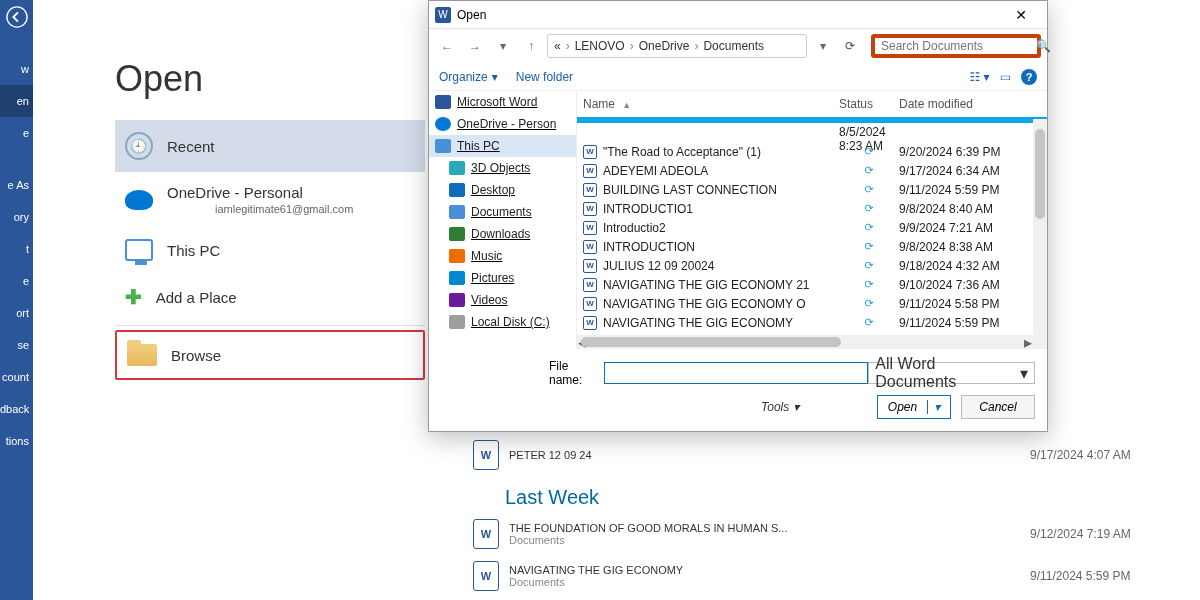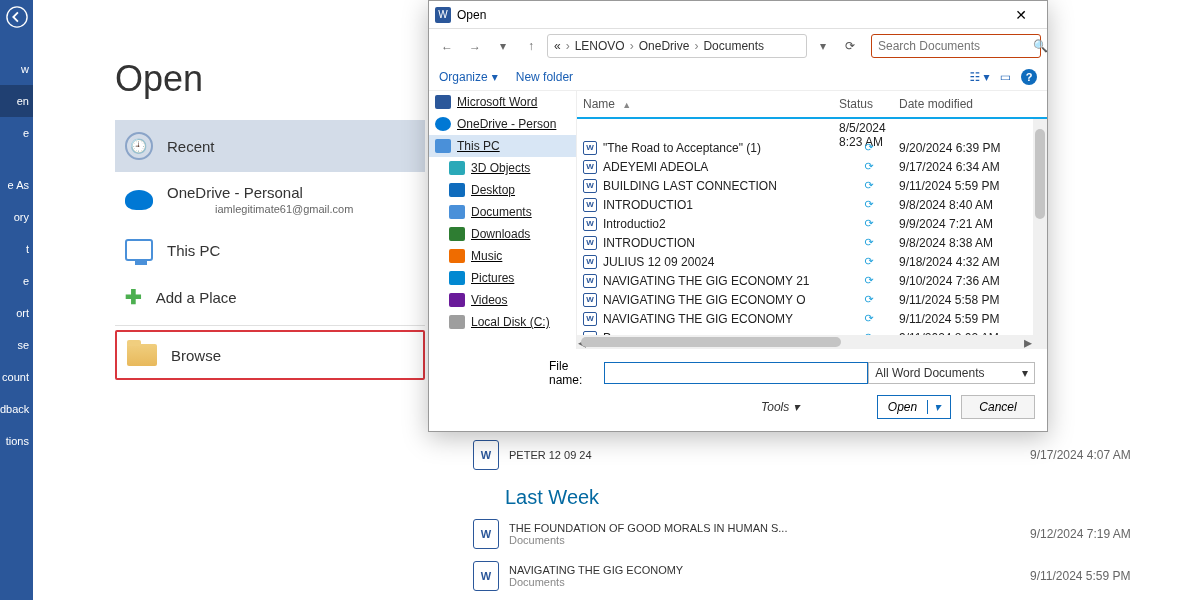--- a/index.html
+++ b/index.html
@@ -91,21 +91,21 @@
   }
   .breadcrumb {
     flex:1; height:24px; border:1px solid #ccc; border-radius:3px;
     display:flex; align-items:center; gap:2px; padding:0 6px; font-size:12px; color:#333;
     overflow:hidden;
   }
   .breadcrumb span{white-space:nowrap;}
   .bc-sep{color:#888; padding:0 3px;}
   .refresh{ width:22px; text-align:center; color:#555; cursor:pointer;}
   .searchbox {
-    width:170px; height:24px; border:1px solid #c2410c; border-radius:3px;
+    width:170px; height:24px; border:4px solid #c2410c; border-radius:3px;
     display:flex; align-items:center; padding:0 6px; color:#888; font-size:12px;
     margin-left:6px;
   }
   .searchbox input{ border:none; outline:none; flex:1; font-size:12px; }
   .searchbox .mag{ color:#888; }
 
   .dlg-toolbar{
     height:28px; display:flex;align-items:center; gap:18px; padding:0 10px;
     font-size:12px; color:#1a5fb4; border-bottom:1px solid #eee;
   }
@@ -135,21 +135,21 @@
   .ic-docs{ background:#4a90d9; border-radius:2px;}
   .ic-dl{ background:#2e7d32; border-radius:2px;}
   .ic-music{ background:#ef6c00; border-radius:2px;}
   .ic-pics{ background:#0288d1; border-radius:2px;}
   .ic-vids{ background:#6a1b9a; border-radius:2px;}
   .ic-disk{ background:#9e9e9e; border-radius:2px;}
 
   .dlg-list{ flex:1; display:flex; flex-direction:column; position:relative; }
   .cols{
     display:grid; grid-template-columns: 1fr 60px 130px 14px;
-    font-size:12px; color:#555; padding:6px 4px 6px 6px; border-bottom:2px solid #0ea5e9;
+    font-size:12px; color:#555; padding:6px 4px 6px 6px; border-bottom:6px solid #0ea5e9;
   }
   .cols .sort{ color:#888; font-size:9px; padding-left:4px;}
   .rows{ flex:1; overflow:hidden; }
   .row{
     display:grid; grid-template-columns: 1fr 60px 130px 14px;
     font-size:12px; color:#222; padding:2px 4px 2px 6px; align-items:center; height:19px;
   }
   .row .nm{ display:flex; align-items:center; gap:6px; white-space:nowrap; overflow:hidden; }
   .fico{ width:14px;height:14px; background:#fff; border:1px solid #2b579a; border-radius:2px;
     display:inline-flex;align-items:center;justify-content:center;font-size:8px;color:#2b579a;font-weight:bold;}
@@ -167,21 +167,21 @@
   .hscroll .hl{left:-2px;} .hscroll .hr{right:-2px;}
 
   .dlg-filename{
     display:flex; align-items:center; padding:10px 12px 2px 120px; font-size:12px;
   }
   .dlg-filename input{
     width:270px; height:22px; border:1px solid #0f6cbd; outline: none; padding:0 4px; font-size:12px;
   }
   .filetype{
     width:170px; height:22px; border:1px solid #bbb; display:flex;align-items:center;
-    padding:0 6px; font-size:12px; color:#333; justify-content:space-between; cursor:pointer; background:#fff;
+    padding:0 6px; font-size:16px; color:#333; justify-content:space-between; cursor:pointer; background:#fff;
   }
   .dlg-actions{
     display:flex; align-items:center; gap:10px; justify-content:flex-end;
     padding:6px 12px 12px 12px; font-size:12px;font-style:italic;
   }
   .tools{ margin-right:auto; margin-left: 320px; cursor:pointer; color:#333; display:flex;gap:4px;align-items:center;}
   .btn{
     min-width:74px; height:24px; display:flex;align-items:center;justify-content:center;
     border:1px solid #bbb; background:#f5f5f5; font-size:12px; cursor:pointer; gap:4px;
   }

